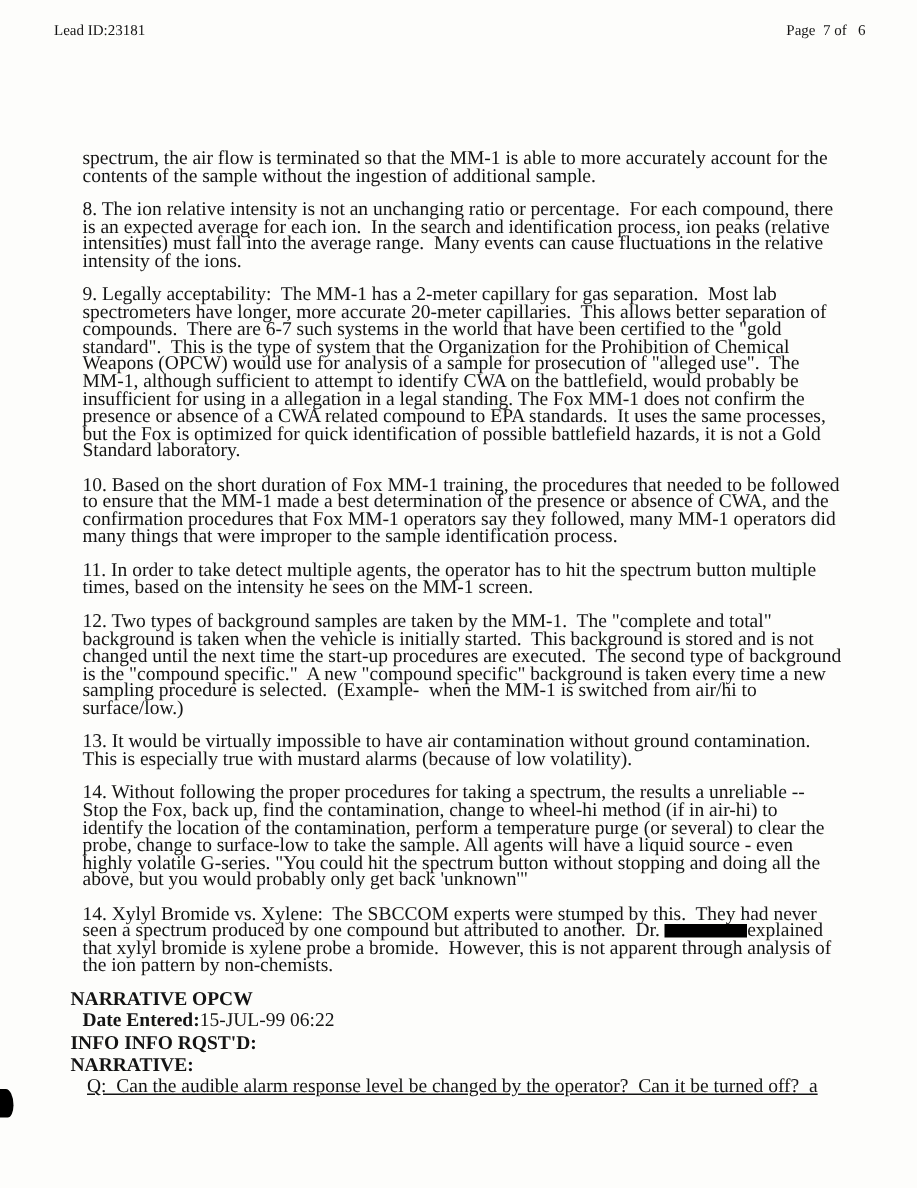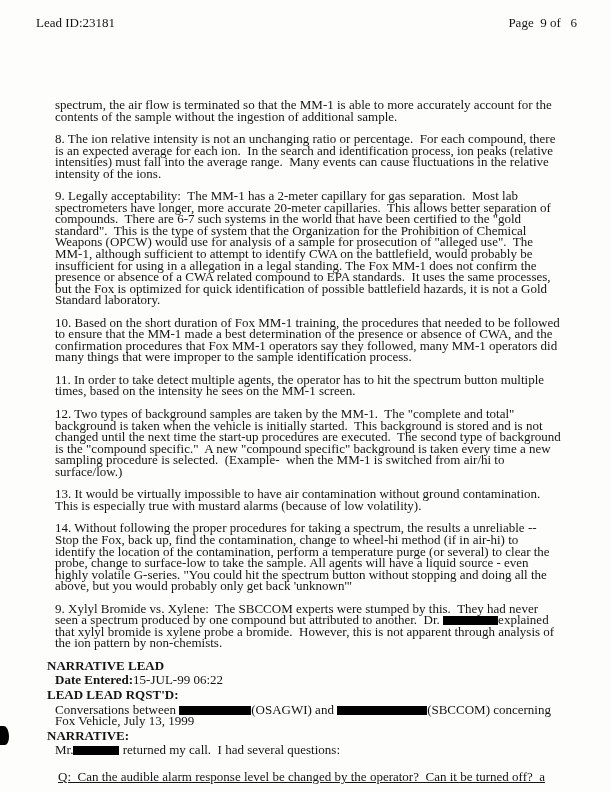--- a/index.html
+++ b/index.html
@@ -8,21 +8,21 @@
     background:#fdfdfb;
     font-family:"Liberation Serif","DejaVu Serif",serif;
     color:#141414;
     position:relative;
     overflow:hidden;
   }
   .header {
     position:absolute;
     top:15px; left:36px; right:34px;
     display:flex; justify-content:space-between;
-    font-size:13px;
+    font-size:10px;
   }
   .header span { white-space:pre; }
   .content {
     position:absolute;
     top:99px; left:55px; width:506px;
     font-size:13px; line-height:11.55px;
   }
   .content p { white-space:pre-wrap; margin:0 0 11px 0; }
   .redact {
     display:inline-block; background:#000;
@@ -41,38 +41,36 @@
     position:absolute; left:0; top:726px;
     width:9px; height:19px; background:#000;
     border-radius:0 60% 45% 0;
   }
 </style>
 </head>
 <body>
 
 <div class="header">
   <span>Lead ID:23181</span>
-  <span>Page  9 of   6</span>
+  <span>Page  7 of   6</span>
 </div>
 
 <div class="content">
   <p>spectrum, the air flow is terminated so that the MM-1 is able to more accurately account for the contents of the sample without the ingestion of additional sample.</p>
   <p>8. The ion relative intensity is not an unchanging ratio or percentage.  For each compound, there is an expected average for each ion.  In the search and identification process, ion peaks (relative intensities) must fall into the average range.  Many events can cause fluctuations in the relative intensity of the ions.</p>
   <p>9. Legally acceptability:  The MM-1 has a 2-meter capillary for gas separation.  Most lab spectrometers have longer, more accurate 20-meter capillaries.  This allows better separation of compounds.  There are 6-7 such systems in the world that have been certified to the "gold standard".  This is the type of system that the Organization for the Prohibition of Chemical Weapons (OPCW) would use for analysis of a sample for prosecution of "alleged use".  The MM-1, although sufficient to attempt to identify CWA on the battlefield, would probably be insufficient for using in a allegation in a legal standing. The Fox MM-1 does not confirm the presence or absence of a CWA related compound to EPA standards.  It uses the same processes, but the Fox is optimized for quick identification of possible battlefield hazards, it is not a Gold Standard laboratory.</p>
   <p>10. Based on the short duration of Fox MM-1 training, the procedures that needed to be followed to ensure that the MM-1 made a best determination of the presence or absence of CWA, and the confirmation procedures that Fox MM-1 operators say they followed, many MM-1 operators did many things that were improper to the sample identification process.</p>
   <p>11. In order to take detect multiple agents, the operator has to hit the spectrum button multiple times, based on the intensity he sees on the MM-1 screen.</p>
   <p>12. Two types of background samples are taken by the MM-1.  The "complete and total" background is taken when the vehicle is initially started.  This background is stored and is not changed until the next time the start-up procedures are executed.  The second type of background is the "compound specific."  A new "compound specific" background is taken every time a new sampling procedure is selected.  (Example-  when the MM-1 is switched from air/hi to surface/low.)</p>
   <p>13. It would be virtually impossible to have air contamination without ground contamination.  This is especially true with mustard alarms (because of low volatility).</p>
   <p>14. Without following the proper procedures for taking a spectrum, the results a unreliable -- Stop the Fox, back up, find the contamination, change to wheel-hi method (if in air-hi) to identify the location of the contamination, perform a temperature purge (or several) to clear the probe, change to surface-low to take the sample. All agents will have a liquid source - even highly volatile G-series. "You could hit the spectrum button without stopping and doing all the above, but you would probably only get back 'unknown'"</p>
-  <p><span>9. Xylyl Bromide vs. Xylene:  The SBCCOM experts were stumped by this.  They had never seen a spectrum produced by one compound but attributed to another.  Dr. </span><span class="redact w-dr"></span><span>explained that xylyl bromide is xylene probe a bromide.  However, this is not apparent through analysis of the ion pattern by non-chemists.</span></p>
+  <p><span>14. Xylyl Bromide vs. Xylene:  The SBCCOM experts were stumped by this.  They had never seen a spectrum produced by one compound but attributed to another.  Dr. </span><span class="redact w-dr"></span><span>explained that xylyl bromide is xylene probe a bromide.  However, this is not apparent through analysis of the ion pattern by non-chemists.</span></p>
 
   <div class="narrative">
-    <p class="head">NARRATIVE LEAD</p>
+    <p class="head">NARRATIVE OPCW</p>
     <p><span class="lbl">Date Entered:</span><span>15-JUL-99 06:22</span></p>
-    <p class="head">LEAD LEAD RQST'D:</p>
-    <p><span>Conversations between </span><span class="redact w-osa"></span><span>(OSAGWI) and </span><span class="redact w-sbc"></span><span>(SBCCOM) concerning Fox Vehicle, July 13, 1999</span></p>
+    <p class="head">INFO INFO RQST'D:</p>
     <p class="head">NARRATIVE:</p>
-    <p class="mr-line"><span>Mr.</span><span class="redact w-mr"></span><span> returned my call.  I had several questions:</span></p>
     <p class="qa-line">Q:  Can the audible alarm response level be changed by the operator?  Can it be turned off?  a</p>
   </div>
 </div>
 
 <div class="artifact"></div>
 
 </body></html>

